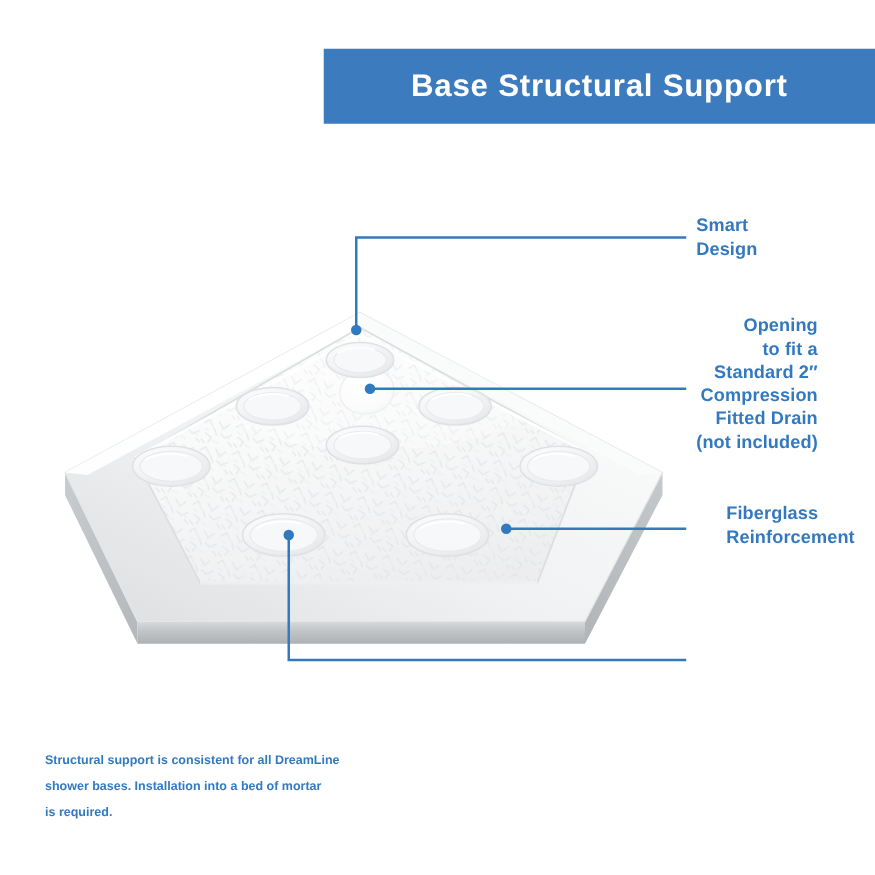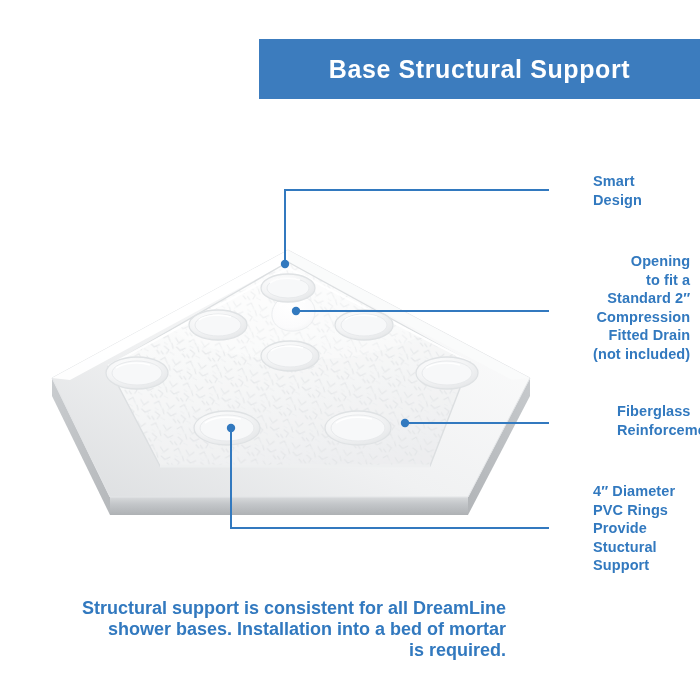--- a/index.html
+++ b/index.html
@@ -30,37 +30,35 @@
   
   .callout{
     position:absolute;
     color:#3279bf;
     font-weight:bold;
     font-size:14.5px;
     line-height:18.6px;
     letter-spacing:0.1px;
     font-family:"Liberation Sans","DejaVu Sans",sans-serif;
     white-space:pre-line;
-    margin-left:36px;
   }
   #callout-smart{left:557px;top:172px;}
   #callout-drain{left:557px;top:252px;text-align:right;}
   #callout-fiberglass{left:581px;top:402px;}
   #callout-rings{left:557px;top:482px;}
 
   
   .caption{
     position:absolute;left:36px;top:598px;width:470px;
     color:#3279bf;
     font-weight:bold;
-    font-size:18px;
+    font-size:10px;
     line-height:21px;
     white-space:pre-line;
     font-family:"Liberation Sans","DejaVu Sans",sans-serif;
-    text-align:right;
   }
 
   
   #stage{position:absolute;left:0;top:0;width:700px;height:700px;}
   #stage svg{display:block;}
 </style>
 </head>
 <body>
 
 <div id="page">
@@ -242,23 +240,18 @@
   <div class="callout" id="callout-drain">Opening
 to fit a
 Standard 2″
 Compression
 Fitted Drain
 (not included)</div>
 
   <div class="callout" id="callout-fiberglass">Fiberglass
 Reinforcement</div>
 
-  <div class="callout" id="callout-rings">4″ Diameter
-PVC Rings
-Provide
-Stuctural
-Support</div>
 
   <div class="caption">Structural support is consistent for all DreamLine
 shower bases. Installation into a bed of mortar
 is required.</div>
 
 </div>
 
 </body></html>

